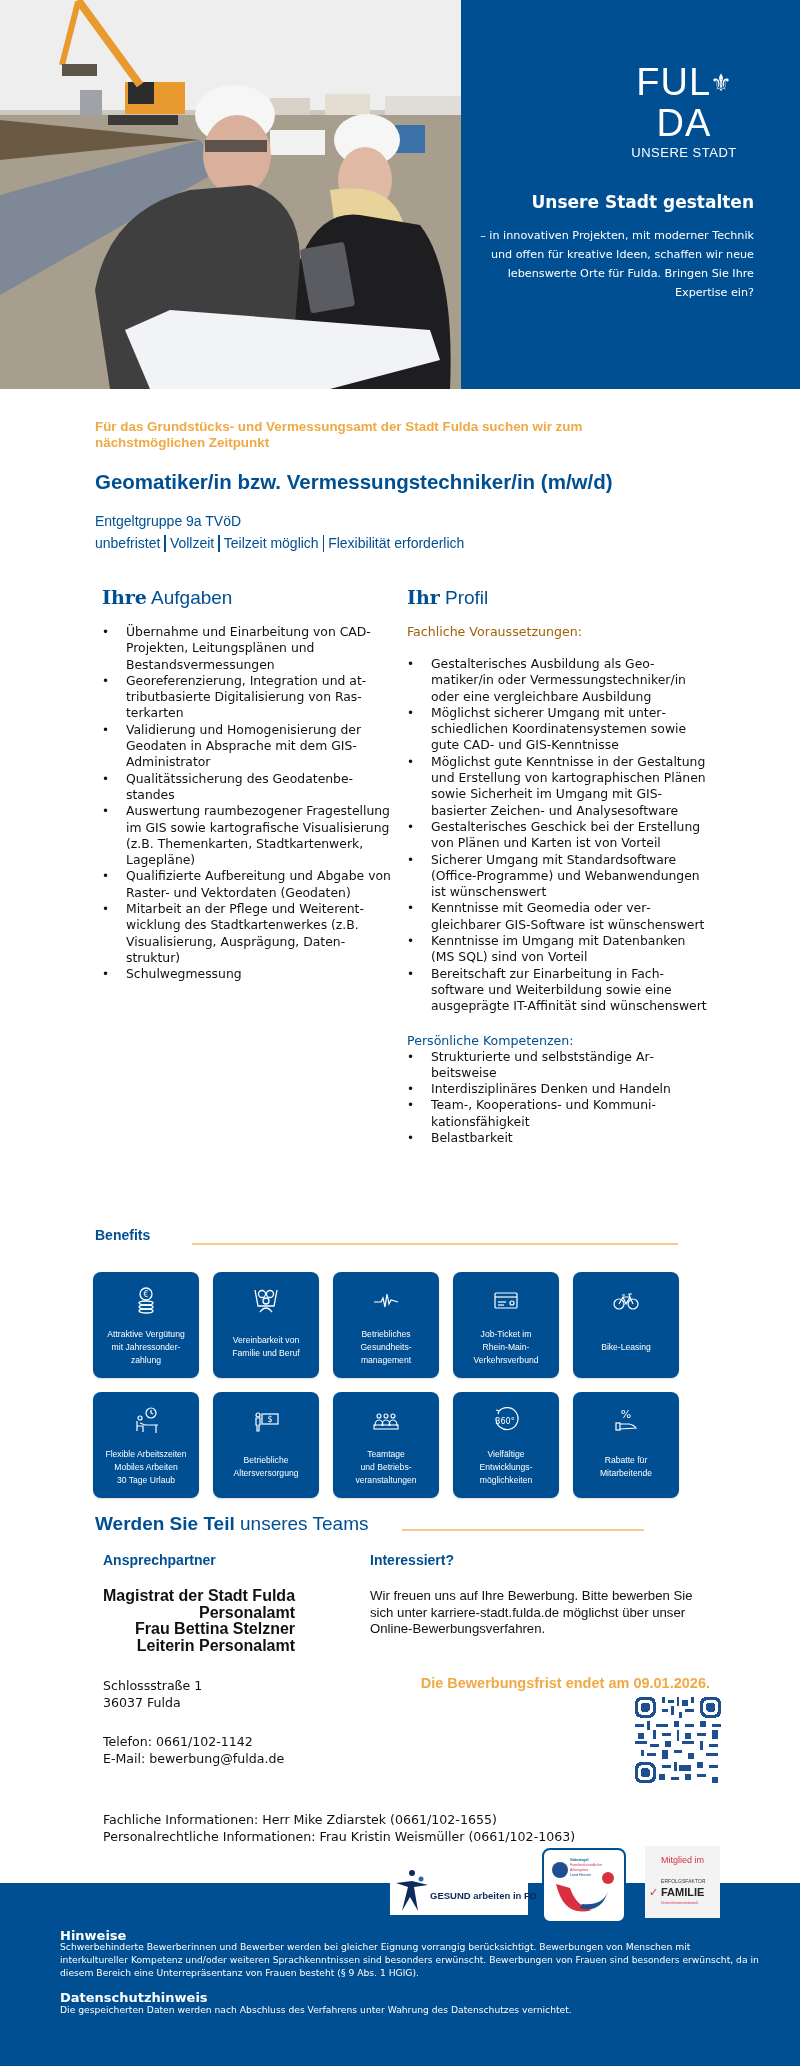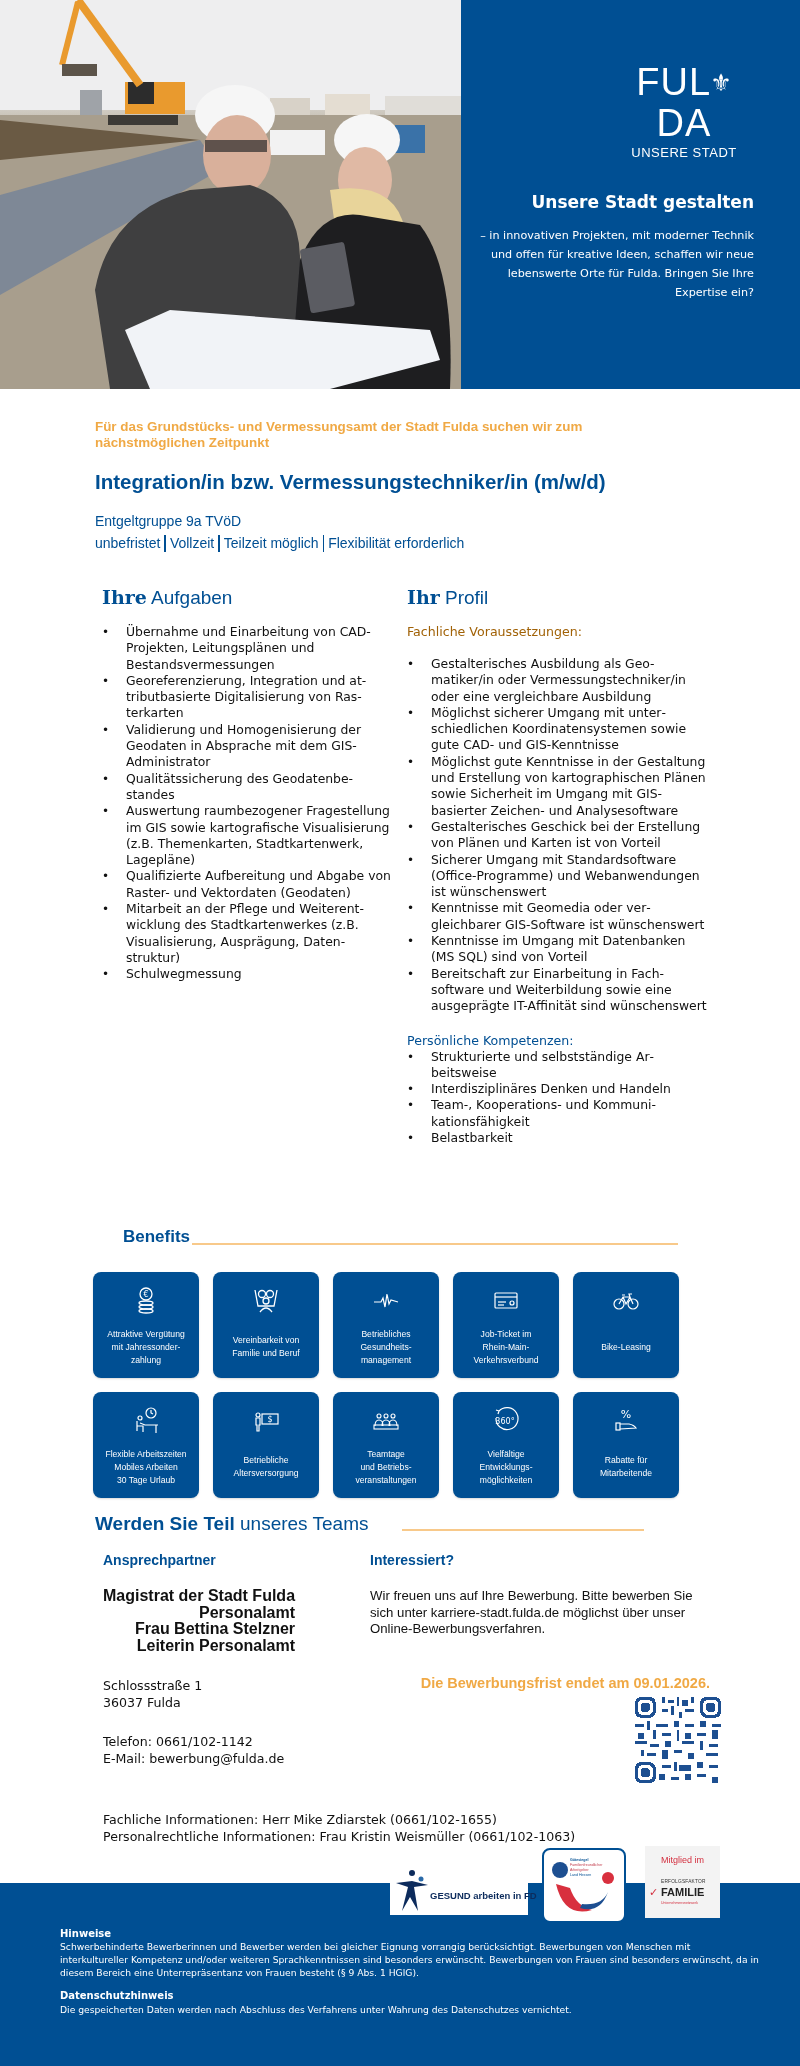--- a/index.html
+++ b/index.html
@@ -33,21 +33,21 @@
   .section-h { font-size: 19px; color: #004f93; line-height: 24px; margin-bottom: 14px; font-family: "DejaVu Serif", serif; }
   .section-h b { font-weight: bold; }
   .section-h span.light { font-family: "Liberation Sans", sans-serif; font-weight: normal; }
   .subhead { color: #a16207; font-size: 12.6px; line-height: 16px; margin-bottom: 16px; }
   .subhead2 { color: #004f93; font-size: 12.6px; line-height: 16px; margin-top: 18px; margin-bottom: 0; }
   ul.bullets { list-style: none; }
   ul.bullets li { position: relative; padding-left: 24px; font-size: 12.4px; line-height: 16.3px; color: #111; }
   ul.bullets li::before { content: "\2022"; position: absolute; left: 0; top: 0; font-size: 12px; color: #111; }
 
   
-  .benefits-h { position: absolute; left: 95px; top: 1227px; font-family: "Liberation Sans", sans-serif; font-size: 17px; font-weight: bold; color: #004f93; margin-left: 28px; }
+  .benefits-h { position: absolute; left: 95px; top: 1227px; font-family: "Liberation Sans", sans-serif; font-size: 14px; font-weight: bold; color: #004f93; }
   .orange-line { position: absolute; height: 2px; background: #f8c98a; }
   .benefit { position: absolute; width: 106px; height: 106px; background: #004f93; border-radius: 8px; color: #fff; text-align: center; box-shadow: 0 1px 2px rgba(0,0,0,0.15); }
   .benefit .icon { position: absolute; left: 0; right: 0; top: 14px; height: 30px; display: flex; align-items: center; justify-content: center; }
   .benefit .label { position: absolute; left: 4px; right: 4px; top: 50px; bottom: 6px; display: flex; align-items: center; justify-content: center; font-family: "Liberation Sans", sans-serif; font-size: 8.6px; line-height: 13px; white-space: pre-line; }
 
   
   .team-h { position: absolute; left: 95px; top: 1513px; font-family: "Liberation Sans", sans-serif; font-size: 19px; color: #004f93; white-space: nowrap; }
   .team-h b { font-weight: bold; }
   .contact-h, .interest-h { position: absolute; top: 1552px; font-family: "Liberation Sans", sans-serif; font-size: 14px; font-weight: bold; color: #004f93; }
   .contact-h { left: 103px; }
@@ -66,21 +66,21 @@
   .badge-gesund { left: 390px; top: 1875px; width: 138px; height: 40px; border-radius: 0; display: flex; align-items: center; }
   .badge-gesund .txt { font-family: "Liberation Sans", sans-serif; font-weight: bold; font-size: 9.5px; color: #0c2b5c; margin-left: 40px; white-space: nowrap; }
   .badge-guete { left: 542px; top: 1848px; width: 84px; height: 75px; border-radius: 8px; border: 2px solid #004f93; }
   .badge-guete .small { position: absolute; left: 26px; top: 8px; font-family: "Liberation Sans", sans-serif; font-size: 3.6px; line-height: 5px; color: #c23a4a; }
   .badge-familie { left: 645px; top: 1846px; width: 75px; height: 72px; background: #f3f3f3; }
   .badge-familie .mit { position: absolute; left: 0; right: 0; top: 9px; text-align: center; font-family: "Liberation Sans", sans-serif; font-size: 9px; color: #d32f3f; }
   .badge-familie .erf { position: absolute; left: 16px; top: 33px; font-family: "Liberation Sans", sans-serif; font-size: 4.8px; color: #333; letter-spacing: 0.2px; }
   .badge-familie .fam { position: absolute; left: 16px; top: 40px; font-family: "Liberation Sans", sans-serif; font-size: 11px; font-weight: bold; color: #222; }
   .badge-familie .un { position: absolute; left: 16px; top: 55px; font-family: "Liberation Sans", sans-serif; font-size: 3.5px; color: #d32f3f; }
   .badge-familie .v { position: absolute; left: 4px; top: 40px; font-size: 11px; color: #d32f3f; font-weight: bold; }
-  .foot-h { position: absolute; left: 60px; font-size: 10px; font-weight: bold; }
+  .foot-h { position: absolute; left: 60px; font-size: 13px; font-weight: bold; }
   .foot-t { position: absolute; left: 60px; width: 700px; font-size: 9.2px; line-height: 13px; }
 </style>
 </head>
 <body>
 
 <div class="hero">
   <div class="hero-photo" title="Zwei Personen mit Bauhelmen und Plan auf einer Baustelle">
     <svg width="461" height="389" viewBox="0 0 461 389">
       <rect x="0" y="0" width="461" height="110" fill="#eeeeef"></rect>
 
@@ -122,21 +122,21 @@
     <div class="logo">
       <span class="logo-word"><span>FUL</span><span class="fleur">⚜</span><span>DA</span></span>
       <span class="logo-sub">UNSERE STADT</span>
     </div>
     <div class="hero-headline">Unsere Stadt gestalten</div>
     <div class="hero-text">– in innovativen Projekten, mit moderner Technik und offen für kreative Ideen, schaffen wir neue lebenswerte Orte für Fulda. Bringen Sie Ihre Expertise ein?</div>
   </div>
 </div>
 
 <div class="intro-lead">Für das Grundstücks- und Vermessungsamt der Stadt Fulda suchen wir zum nächstmöglichen Zeitpunkt</div>
-<div class="job-title">Integration/in bzw. Vermessungstechniker/in (m/w/d)</div>
+<div class="job-title">Geomatiker/in bzw. Vermessungstechniker/in (m/w/d)</div>
 <div class="pay">Entgeltgruppe 9a TVöD</div>
 <div class="terms">
   <span>unbefristet</span>
   <span class="sep"></span>
   <span>Vollzeit</span>
   <span class="sep"></span>
   <span>Teilzeit möglich</span>
   <span class="sep"></span>
   <span>Flexibilität erforderlich</span>
 </div>

